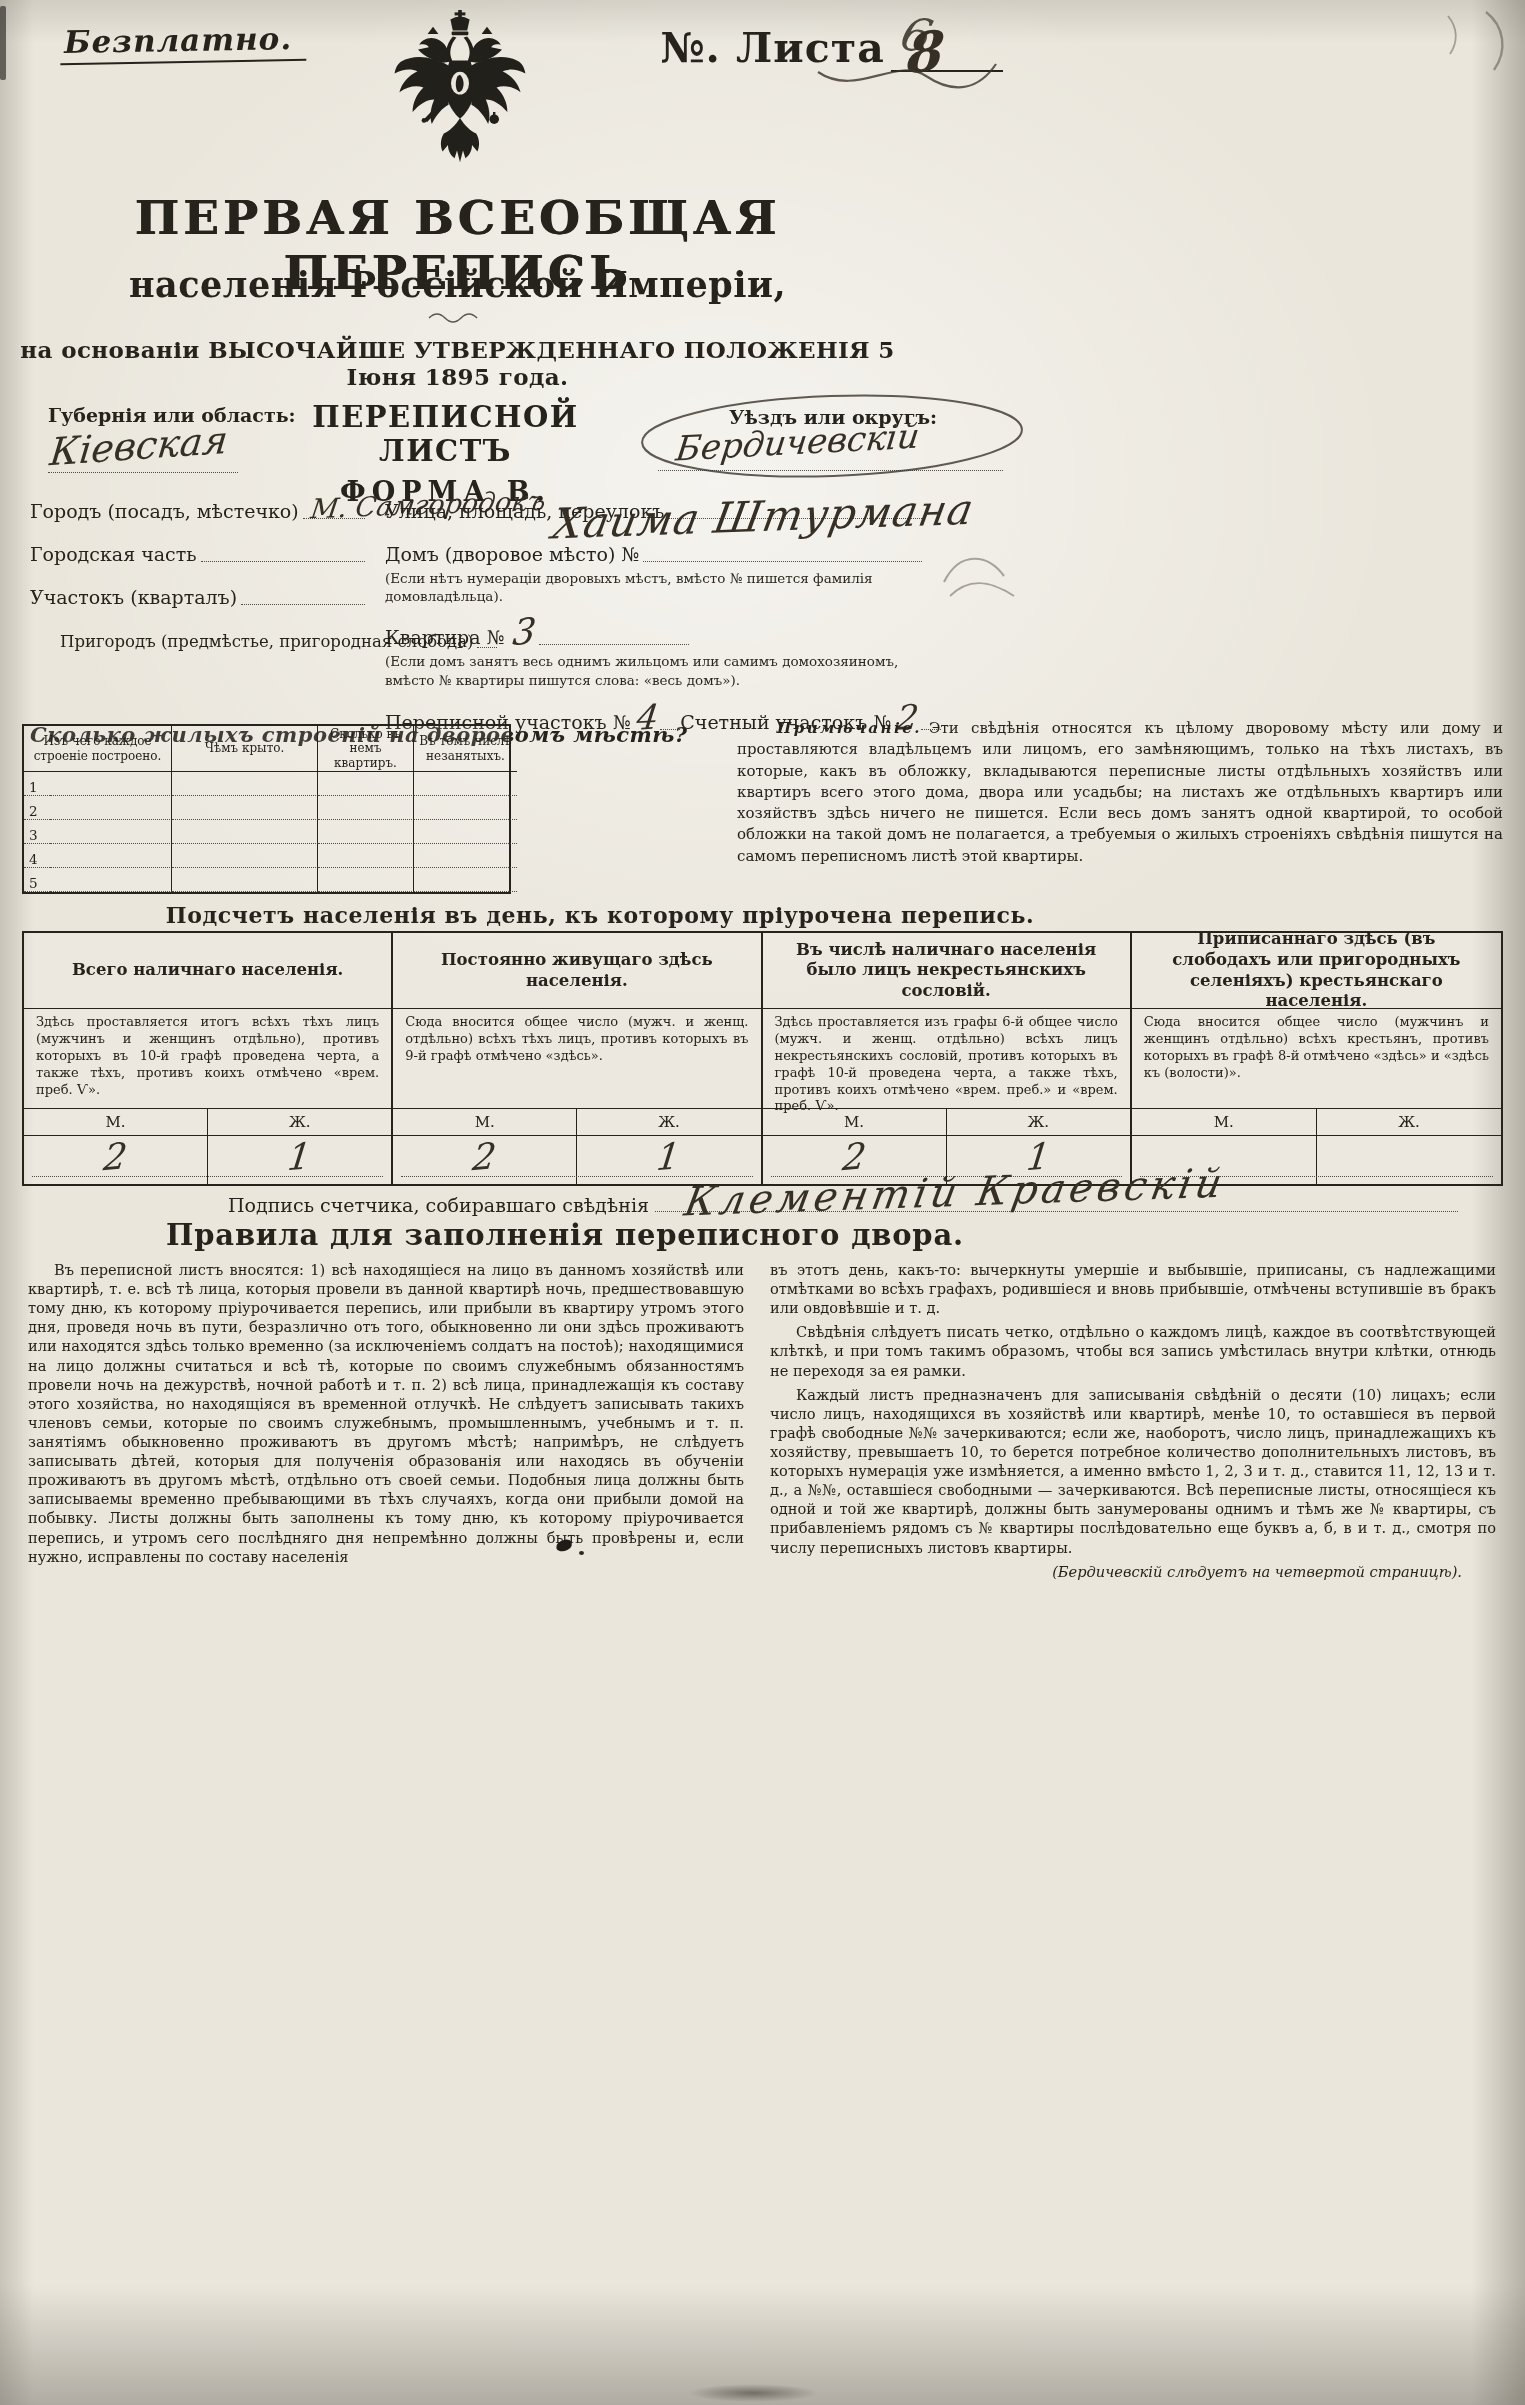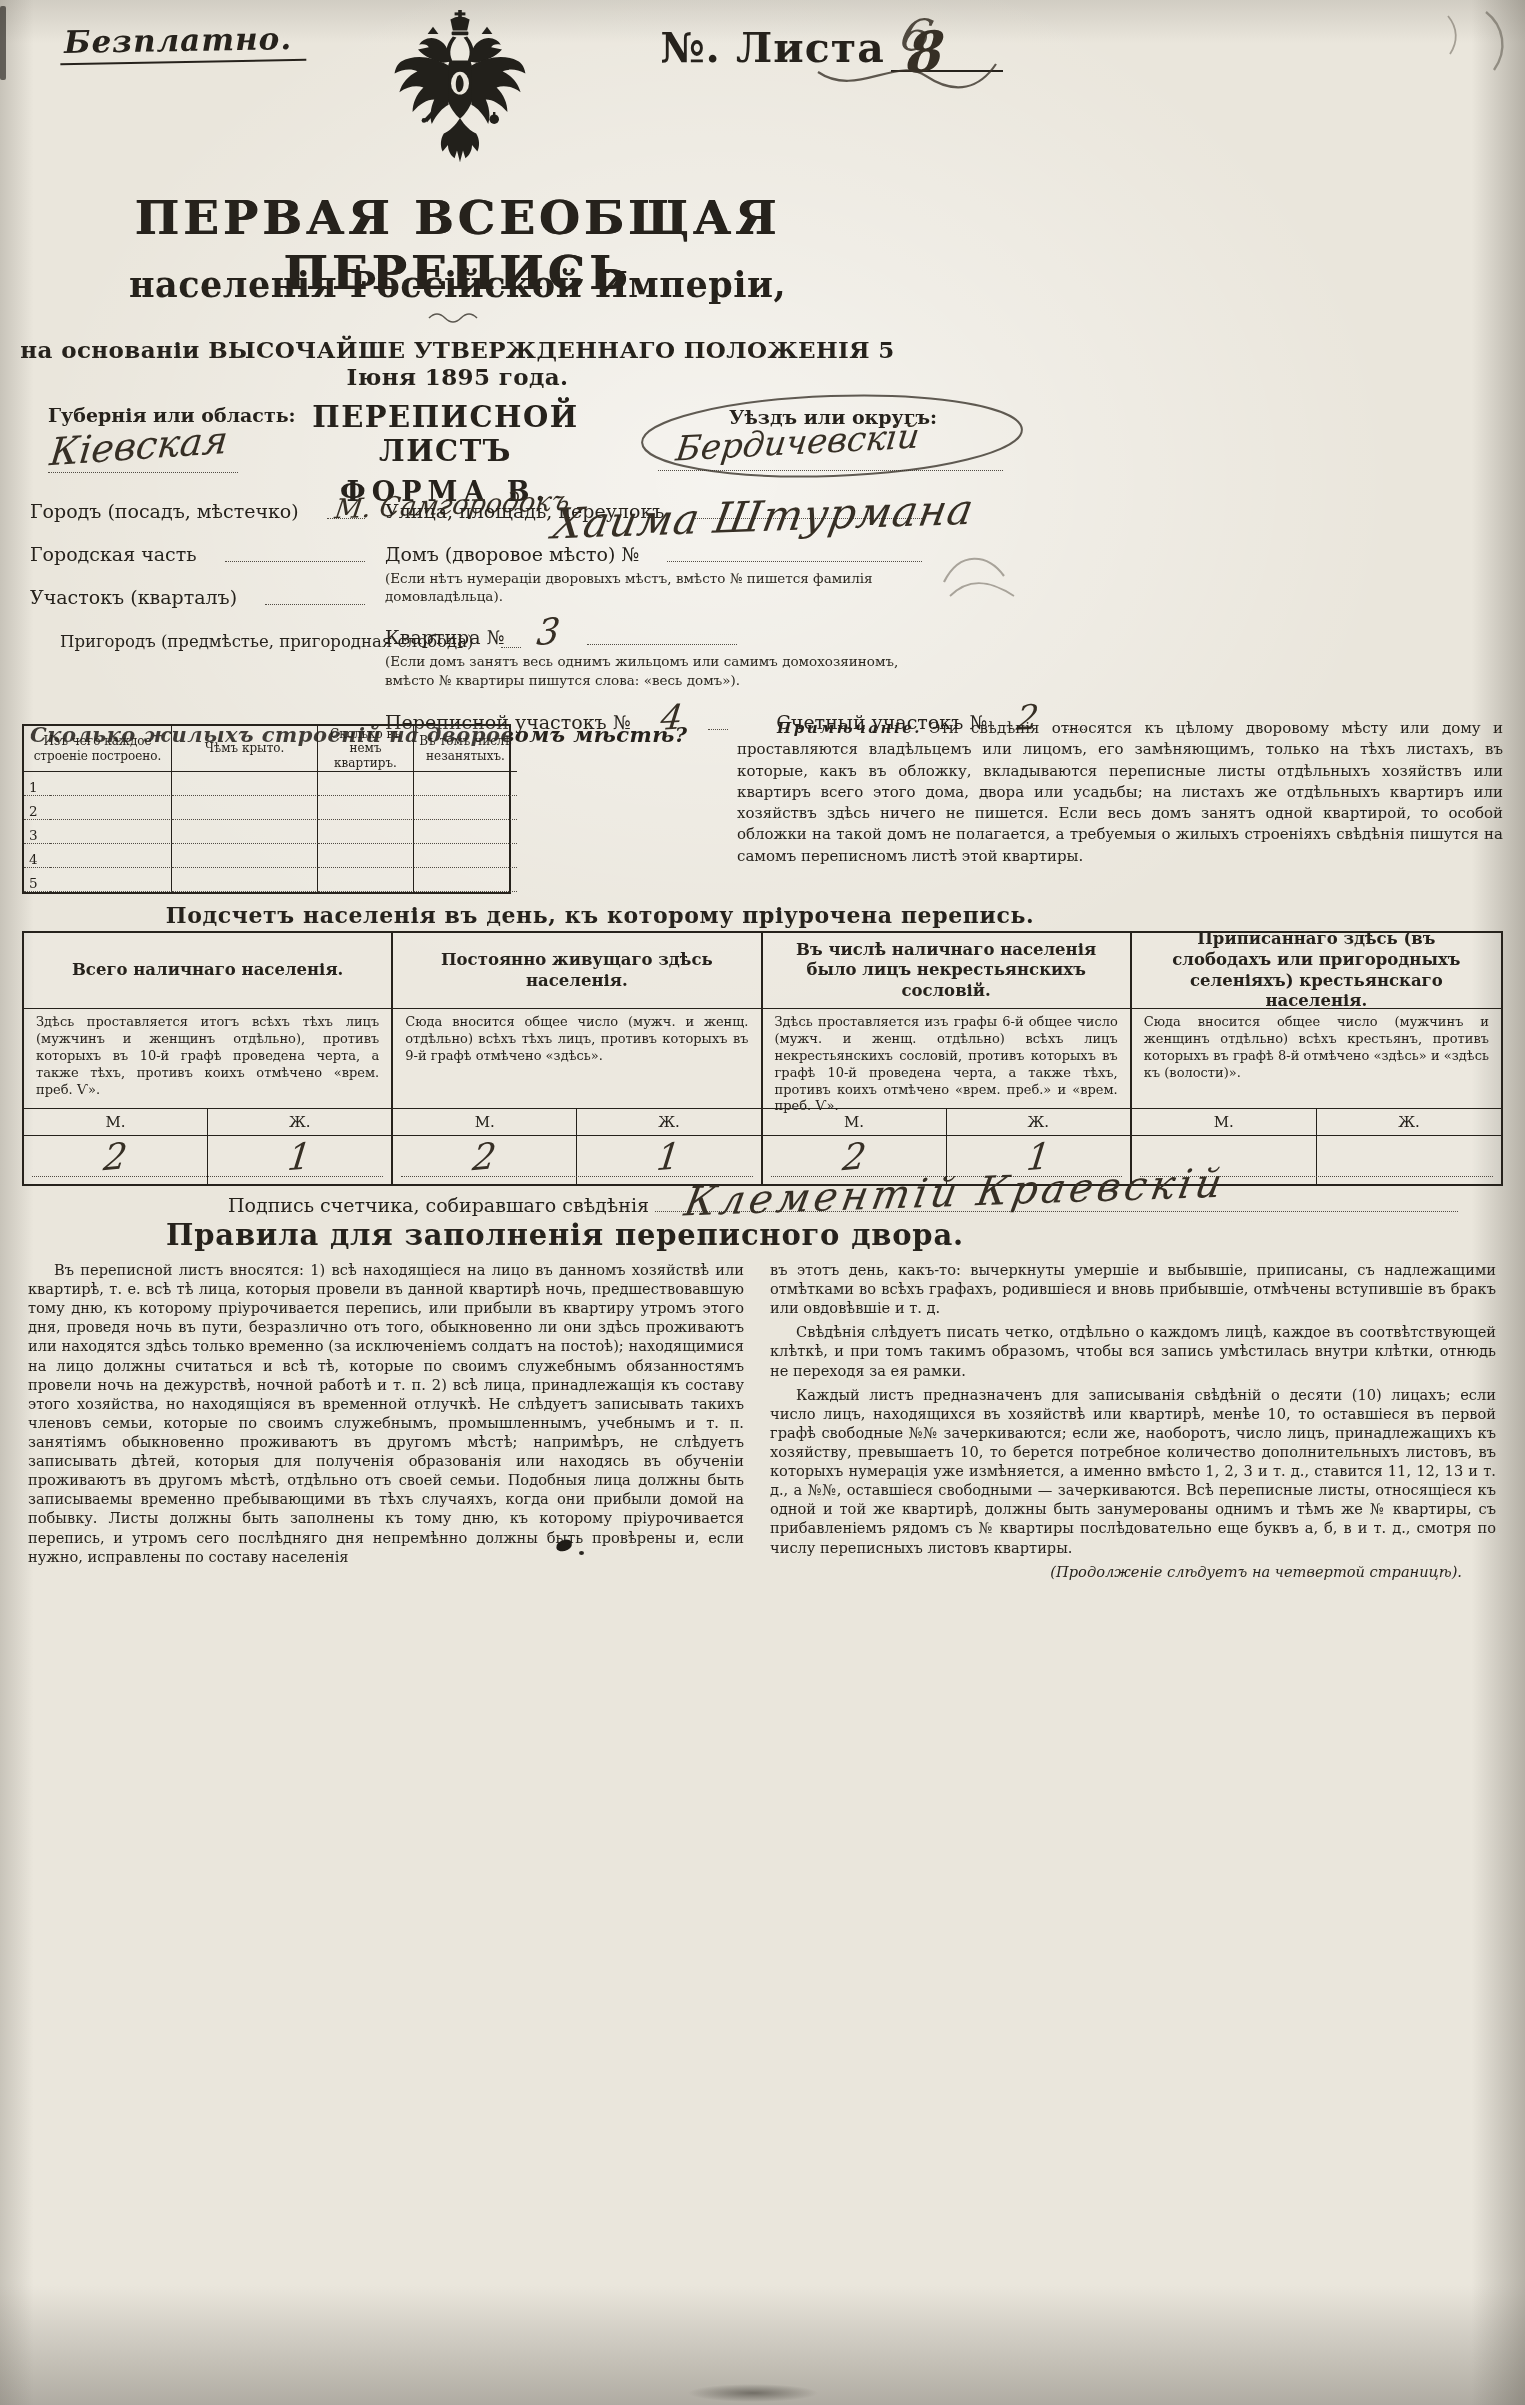--- a/index.html
+++ b/index.html
@@ -79,21 +79,21 @@
   .fh-subtitle { font-size:27px; font-weight:bold; letter-spacing:6px; margin-top:8px; }
   .fh-right { left:658px; top:406px; width:350px; }
   .fh-right .fh-label { text-align:center; }
   .fh-right .dotted-underline { position:absolute; left:0; top:64px; width:345px; border-bottom:1.8px dotted var(--dot); }
   .uezd-value { position:absolute; left:18px; top:16px; font-size:34px; transform:rotate(-3deg) skewX(-10deg); }
   .uezd-oval { position:absolute; left:-24px; top:-14px; pointer-events:none; }
 
   
   .addr-left { left:30px; top:492px; width:335px; }
   .addr-right { left:385px; top:492px; width:537px; }
-  .field-row { display:flex; align-items:flex-end; height:30px; margin-bottom:13px;gap:24px; }
+  .field-row { display:flex; align-items:flex-end; height:30px; margin-bottom:13px; }
   .lbl { font-size:19px; white-space:nowrap; padding-right:4px; }
   .lbl.small { font-size:16.5px;margin-left:30px; }
   .dots { flex:1; border-bottom:1.8px dotted var(--dot); margin-bottom:3px; position:relative; min-width:20px; height:6px; }
   .dots .fv { position:absolute; left:8px; bottom:-2px; }
   .city-value { font-size:27px; transform:rotate(-2deg) skewX(-10deg); }
   .house-value { position:absolute; left:168px; top:0px; font-size:42px; letter-spacing:1px; transform:rotate(-2deg) skewX(-12deg); z-index:2; }
   .small-note { font-size:13.5px; line-height:1.35; color:#2b271f; }
   .apt-row { height:34px; margin-bottom:4px; }
   .apt-value { font-size:36px; transform:rotate(-4deg) skewX(-10deg); position:relative; top:4px; margin:0 4px; }
   .precinct-row { margin-top:10px; height:34px; }
@@ -449,20 +449,20 @@
   <div class="abs rules-title">Правила для заполненія переписного двора.</div>
 
   <div class="abs rules-col rules-left">
     <p>Въ переписной листъ вносятся: 1) всѣ находящіеся на лицо въ данномъ хозяйствѣ или квартирѣ, т. е. всѣ тѣ лица, которыя провели въ данной квартирѣ ночь, предшествовавшую тому дню, къ которому пріурочивается перепись, или прибыли въ квартиру утромъ этого дня, проведя ночь въ пути, безразлично отъ того, обыкновенно ли они здѣсь проживаютъ или находятся здѣсь только временно (за исключеніемъ солдатъ на постоѣ); находящимися на лицо должны считаться и всѣ тѣ, которые по своимъ служебнымъ обязанностямъ провели ночь на дежурствѣ, ночной работѣ и т. п. 2) всѣ лица, принадлежащія къ составу этого хозяйства, но находящіяся въ временной отлучкѣ. Не слѣдуетъ записывать такихъ членовъ семьи, которые по своимъ служебнымъ, промышленнымъ, учебнымъ и т. п. занятіямъ обыкновенно проживаютъ въ другомъ мѣстѣ; напримѣръ, не слѣдуетъ записывать дѣтей, которыя для полученія образованія или находясь въ обученіи проживаютъ въ другомъ мѣстѣ, отдѣльно отъ своей семьи. Подобныя лица должны быть записываемы временно пребывающими въ тѣхъ случаяхъ, когда они прибыли домой на побывку. Листы должны быть заполнены къ тому дню, къ которому пріурочивается перепись, и утромъ сего послѣдняго дня непремѣнно должны быть провѣрены и, если нужно, исправлены по составу населенія</p>
   </div>
 
   <div class="abs rules-col rules-right">
     <p>въ этотъ день, какъ-то: вычеркнуты умершіе и выбывшіе, приписаны, съ надлежащими отмѣтками во всѣхъ графахъ, родившіеся и вновь прибывшіе, отмѣчены вступившіе въ бракъ или овдовѣвшіе и т. д.</p>
     <p>Свѣдѣнія слѣдуетъ писать четко, отдѣльно о каждомъ лицѣ, каждое въ соотвѣтствующей клѣткѣ, и при томъ такимъ образомъ, чтобы вся запись умѣстилась внутри клѣтки, отнюдь не переходя за ея рамки.</p>
     <p>Каждый листъ предназначенъ для записыванія свѣдѣній о десяти (10) лицахъ; если число лицъ, находящихся въ хозяйствѣ или квартирѣ, менѣе 10, то оставшіеся въ первой графѣ свободные №№ зачеркиваются; если же, наоборотъ, число лицъ, принадлежащихъ къ хозяйству, превышаетъ 10, то берется потребное количество дополнительныхъ листовъ, въ которыхъ нумерація уже измѣняется, а именно вмѣсто 1, 2, 3 и т. д., ставится 11, 12, 13 и т. д., а №№, оставшіеся свободными — зачеркиваются. Всѣ переписные листы, относящіеся къ одной и той же квартирѣ, должны быть занумерованы однимъ и тѣмъ же № квартиры, съ прибавленіемъ рядомъ съ № квартиры послѣдовательно еще буквъ а, б, в и т. д., смотря по числу переписныхъ листовъ квартиры.</p>
-    <p class="rules-end">(Продолженіе слѣдуетъ на четвертой страницѣ).</p>
+    <p class="rules-end">(Бердичевскій слѣдуетъ на четвертой страницѣ).</p>
   </div>
 
   <div class="abs ink-blot"></div>
   <div class="abs ink-dot"></div>
   <div class="abs bottom-smudge"></div>
 
 </div>
 
 </body></html>

